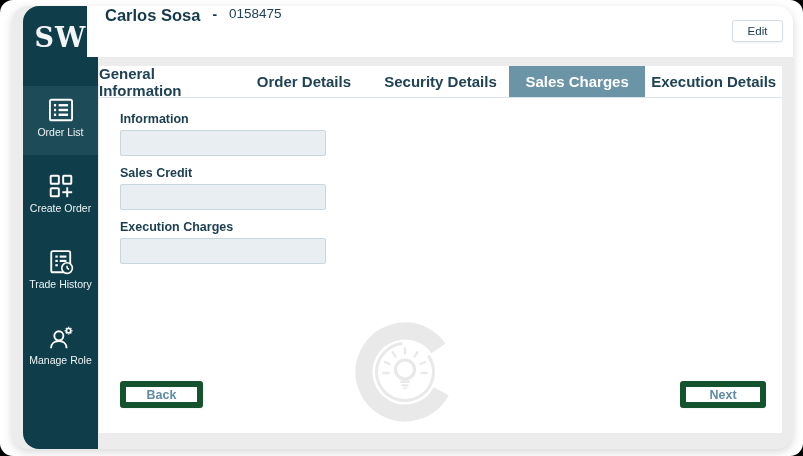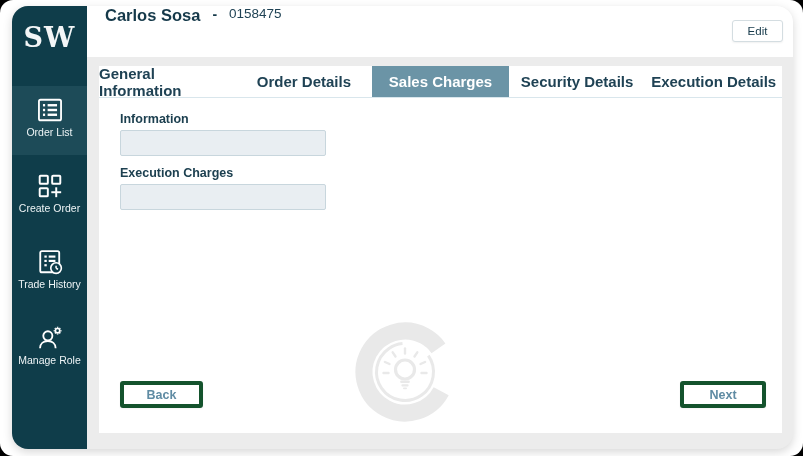--- a/index.html
+++ b/index.html
@@ -5,21 +5,21 @@
   * { margin:0; padding:0; box-sizing:border-box; }
   html,body { width:803px; height:456px; }
   body { background:#000; font-family:"Liberation Sans","DejaVu Sans",sans-serif; position:relative; overflow:hidden; }
   .page { position:absolute; inset:0; background:#ffffff; border-radius:13px; }
 
   
   .card { position:absolute; left:12px; top:6px; width:781px; height:443px;
           background:#ececec; border-radius:16px; box-shadow:0 3px 10px rgba(0,0,0,.16); }
 
   
-  .sidebar { position:absolute; left:0; top:0; width:75px; height:443px;
+  .sidebar { position:absolute; left:11px; top:0; width:75px; height:443px;
              background:#0f3d4a; border-radius:16px 0 0 16px; }
   .logo { position:absolute; top:16px; left:0; width:75px; text-align:center;
           color:#f3f6f7; font-family:"DejaVu Serif","Liberation Serif",serif;
           font-size:27px; font-weight:600; letter-spacing:1px; }
   .side-item { position:absolute; left:0; width:75px; height:69px; text-align:center;
                cursor:pointer; }
   .side-item.active { background:#1d4b58; }
   .side-item .ico { display:block; margin:11px auto 3px; width:26px; height:26px; }
   .side-item .lbl { display:block; color:#eef4f6; font-size:10.5px; }
   .si-0 { top:80px; } .si-1 { top:156px; } .si-2 { top:232px; } .si-3 { top:308px; }
@@ -55,21 +55,21 @@
                  margin-bottom:4px; }
   .field input { width:206px; height:26px; background:#e9eef2;
                  border:1px solid #c8d6dd; border-radius:2px; padding:0 6px;
                  font-size:12px; color:#1d4050;
                  font-family:"Liberation Sans","DejaVu Sans",sans-serif; }
 
   .watermark { position:absolute; left:246px; top:246px; width:120px; height:120px;
                pointer-events:none; }
 
   .nav-btn { position:absolute; top:315px; height:27px; background:#fff;
-             border:4px solid #14532d; border-radius:3px; color:#5f8ba3;
+             border:6px solid #14532d; border-radius:3px; color:#5f8ba3;
              font-size:12.5px; font-weight:600; cursor:pointer;
              box-shadow:0 1px 2px rgba(0,0,0,.05);
              font-family:"Liberation Sans","DejaVu Sans",sans-serif; }
   .back-btn { left:21px; width:83px; }
   .next-btn { right:16px; width:86px; }
 </style>
 </head>
 <body>
 
 <div class="page">
@@ -152,28 +152,32 @@
         <span class="user-id">0158475</span>
       </div>
       <button class="edit-btn">Edit</button>
     </div>
 
     <div class="panel">
 
       <div class="tabbar">
         <div class="tab">General Information</div>
         <div class="tab">Order Details</div>
+        <div class="tab">Security Details</div>
         <div class="tab active">Sales Charges</div>
-        <div class="tab">Security Details</div>
         <div class="tab">Execution Details</div>
       </div>
 
       <div class="form">
         <div class="field">
           <label>Information</label>
+          <input type="text" value="" style="">
+        </div>
+        <div class="field">
+          <label>Sales Credit</label>
           <input type="text" value="" style="">
         </div>
         <div class="field">
           <label>Execution Charges</label>
           <input type="text" value="" style="">
         </div>
       </div>
 
       <div class="watermark">
         <svg width="120" height="120" viewBox="0 0 120 120" fill="none">

